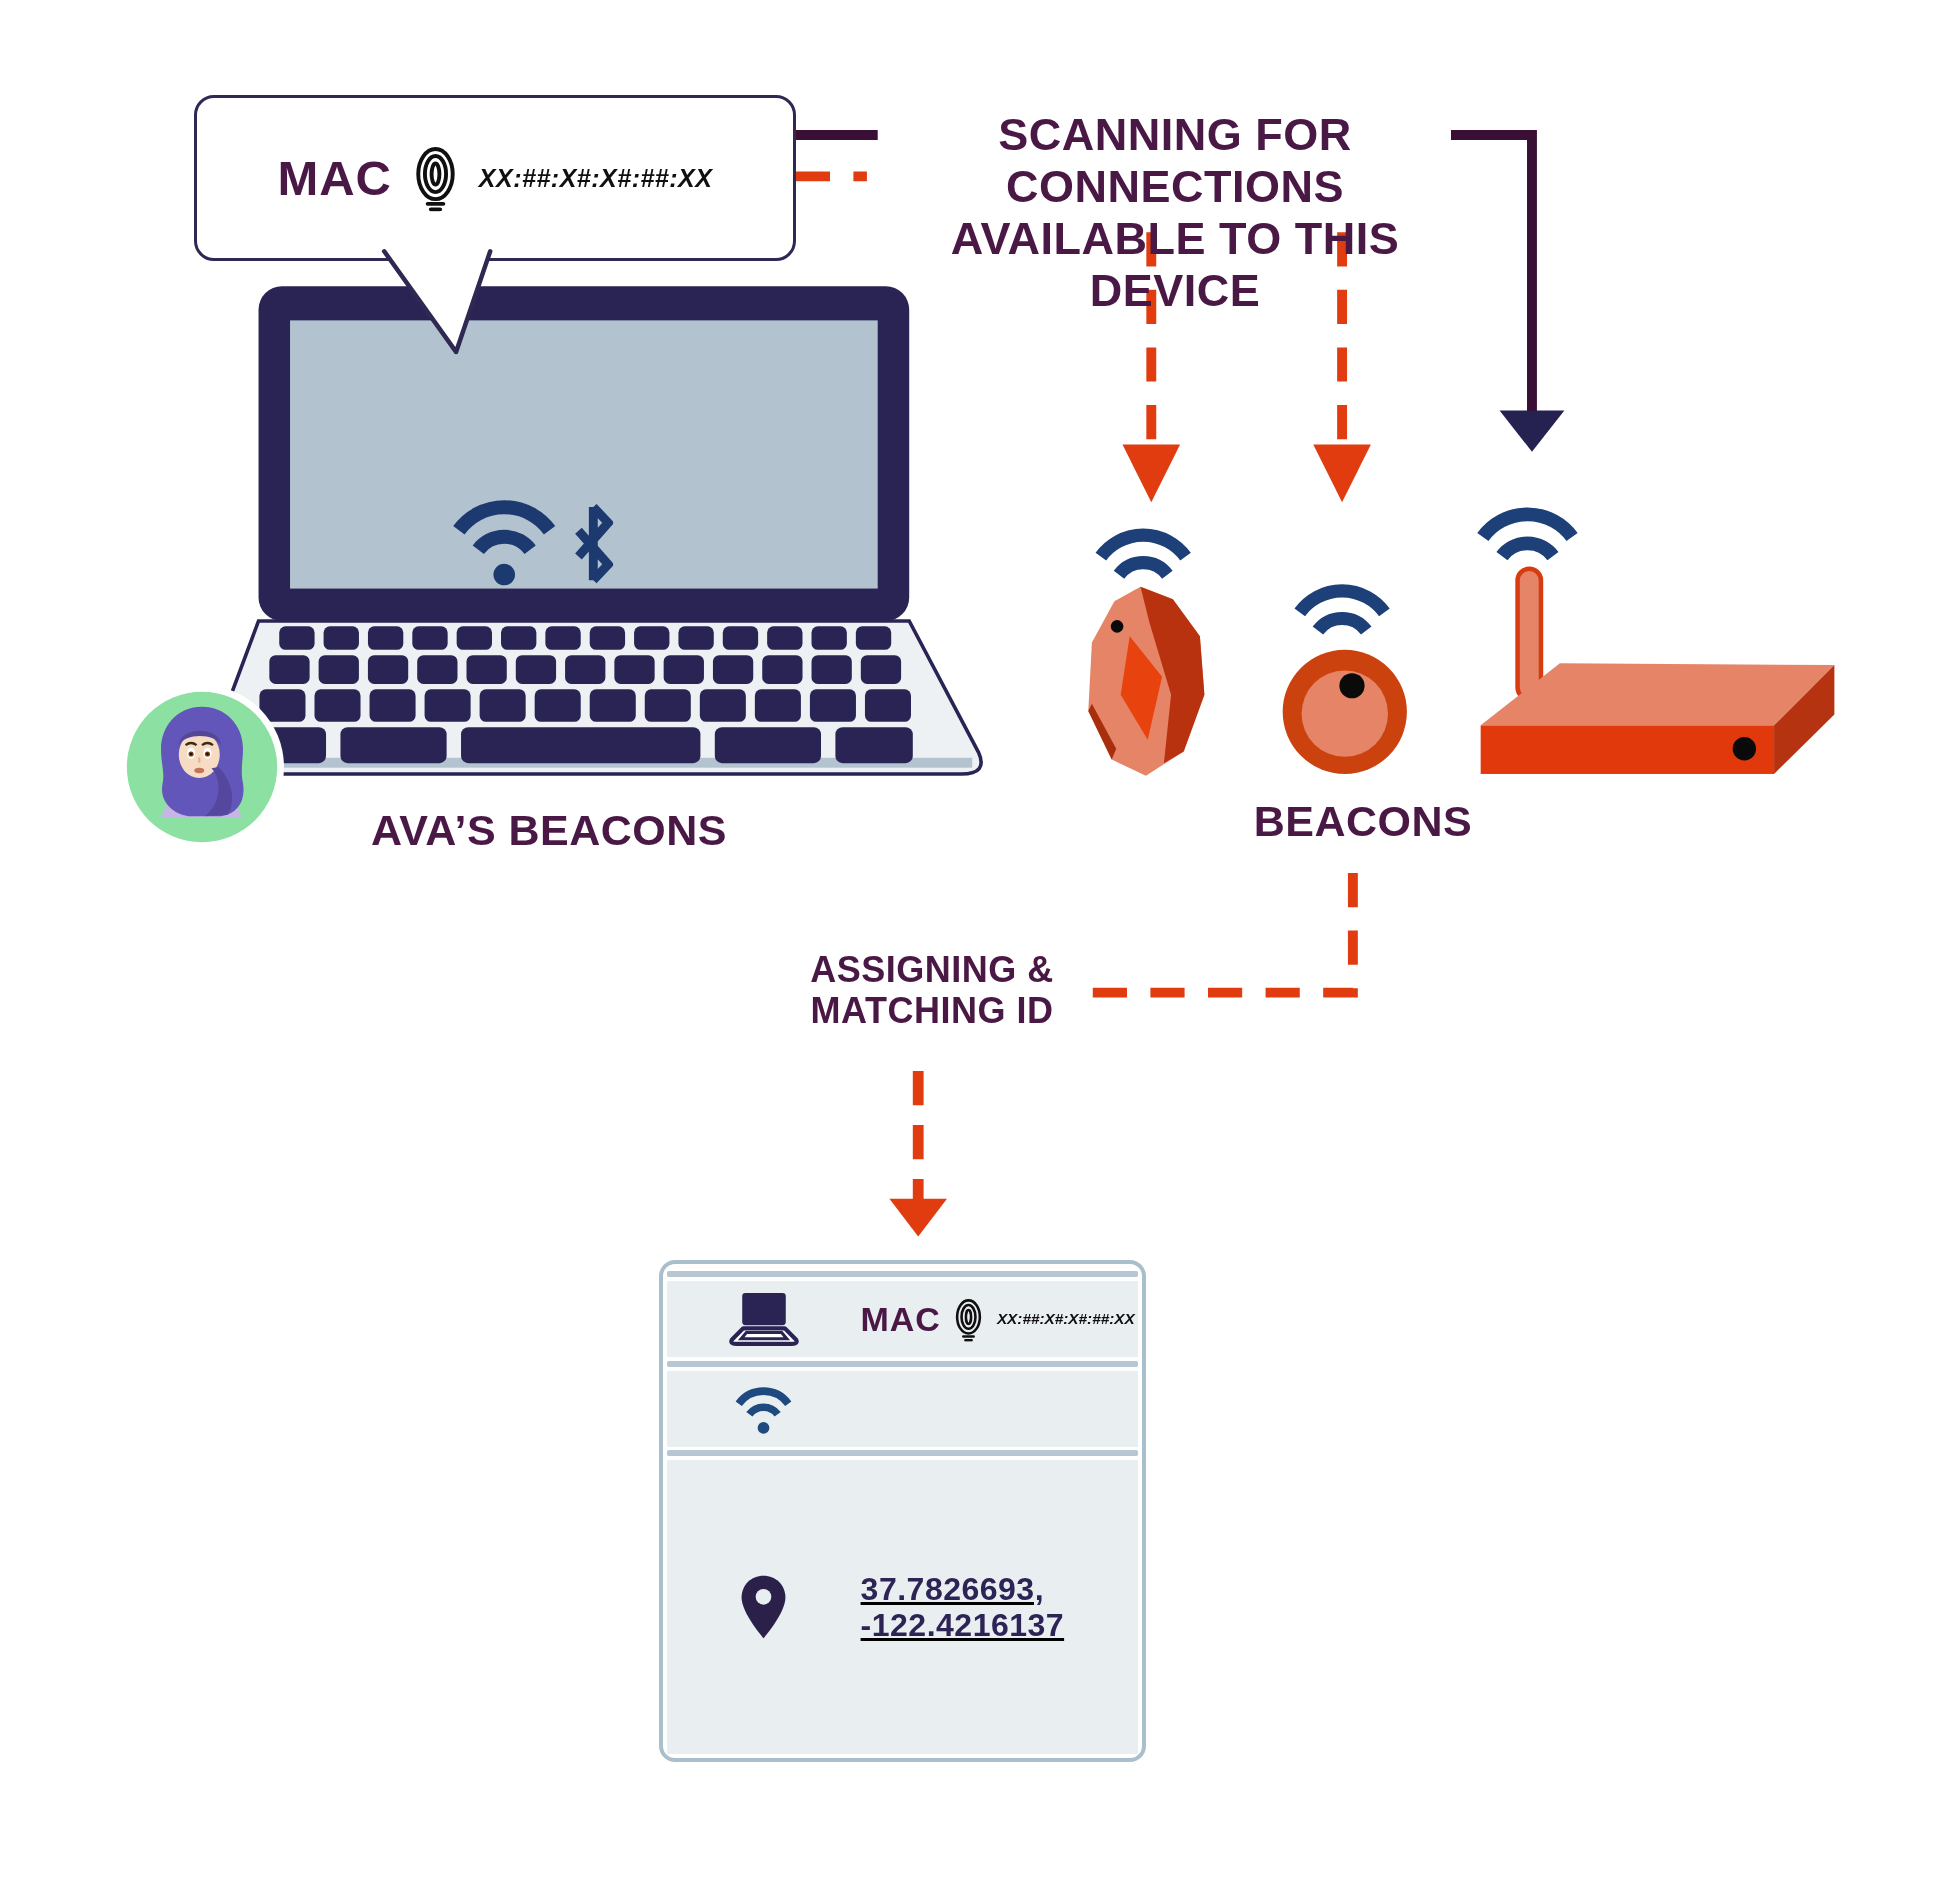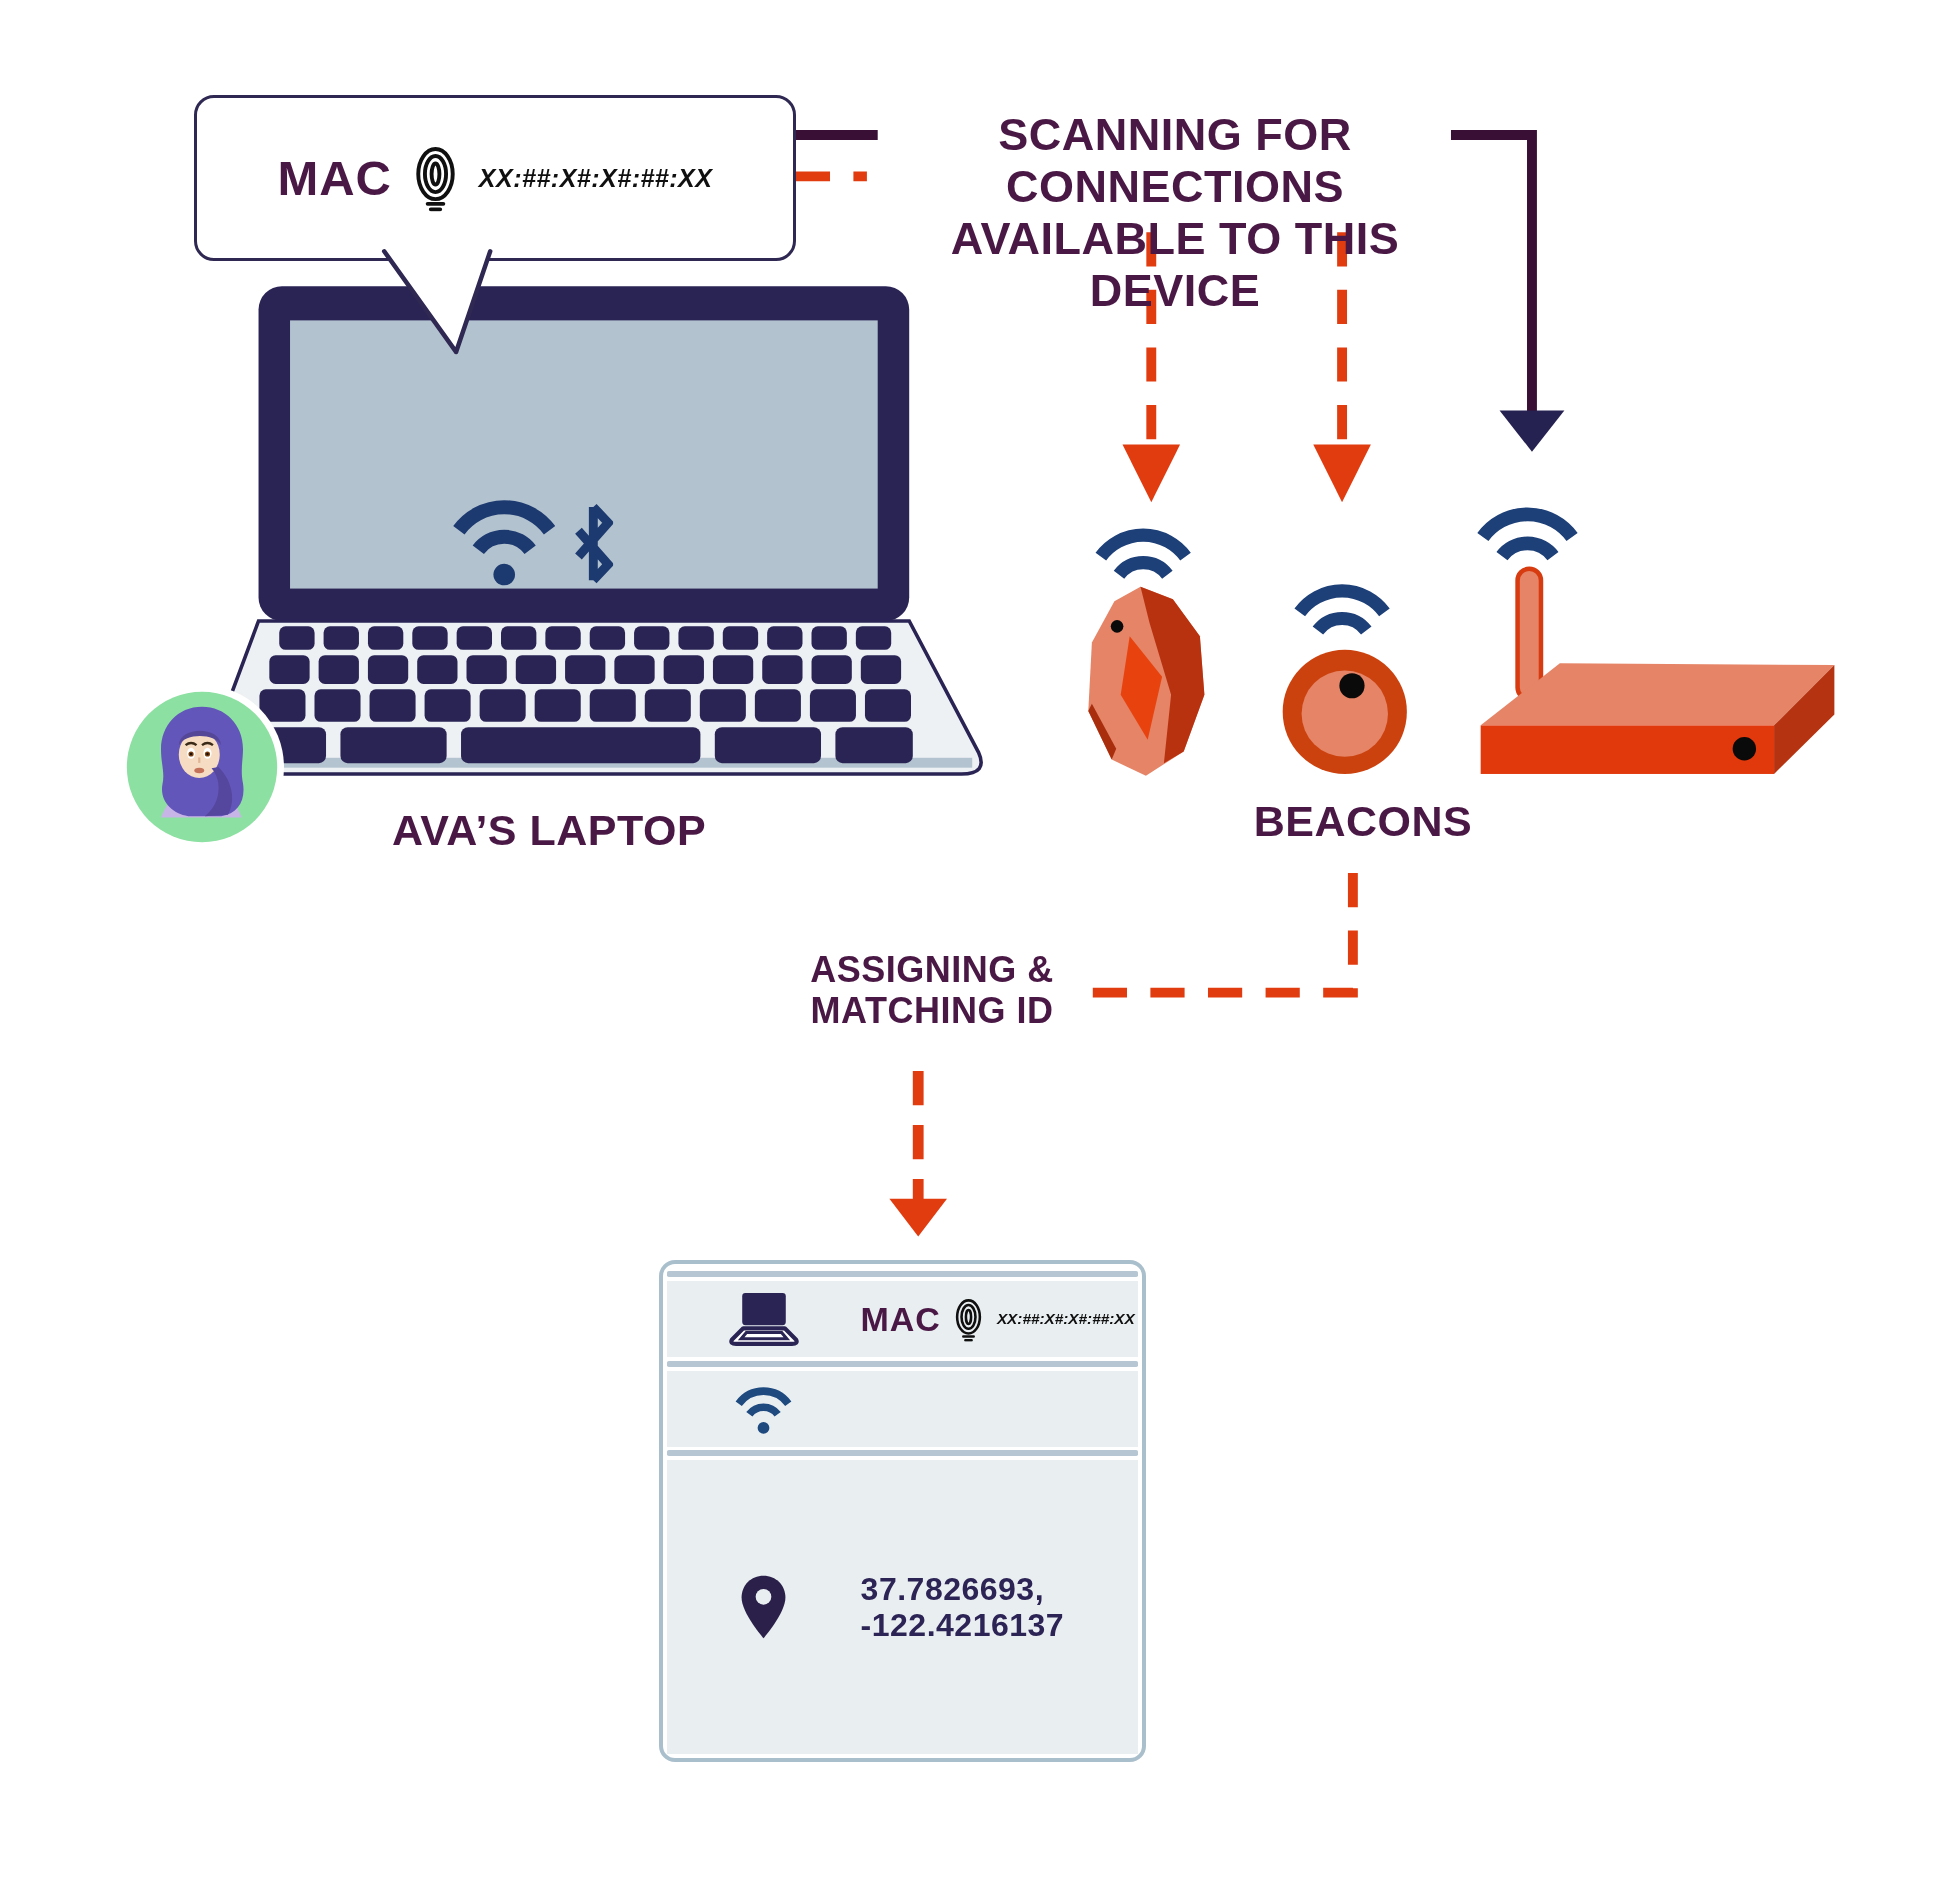--- a/index.html
+++ b/index.html
@@ -35,21 +35,21 @@
   .avatar-laptop{left:120px;top:685px;width:164px;height:164px;}
   .avatar-card{width:155px;height:155px;}
 
   
   .card{left:659px;top:1260px;width:487px;height:502px;box-sizing:border-box;
         background:#fff;border:4.5px solid #aabfcc;border-radius:16px;
         padding:3.6px;display:flex;flex-direction:column;}
   .card .row{background:#e9eef1;display:flex;align-items:center;}
   .card .row1{flex:0 0 211px;}
   .card .row2,.card .row3{flex:0 0 76px;}
-  .card .row4{flex:1;}
+  .card .row4{flex:1;text-decoration:underline;}
   .card .divider{flex:0 0 6.3px;background:#b6c6d2;margin:3.6px 0;border-radius:1.8px;}
   .icon-cell{width:194px;display:flex;justify-content:center;align-items:center;flex:0 0 auto;}
   .row1 .icon-cell{width:207px;}
   .text-cell{flex:1;display:flex;flex-direction:column;justify-content:center;}
   .user-label{font-size:31px;font-weight:800;color:#332a5e;letter-spacing:0.9px;}
   .user-value{font-size:47px;font-weight:400;color:#3a2f63;letter-spacing:3.6px;margin-top:7.2px;}
   .mac-line{display:flex;align-items:center;gap:12.6px;}
   .mac-label{font-size:34px;font-weight:800;color:#4a1845;letter-spacing:0.9px;}
   .mac-value{font-size:15.3px;font-style:italic;font-weight:700;color:#101010;}
   .ip-value{font-size:36px;font-weight:800;color:#2d2456;letter-spacing:0.5px;}
@@ -236,21 +236,21 @@
   <div>SCANNING FOR CONNECTIONS</div>
   <div>AVAILABLE TO THIS DEVICE</div>
 </div>
 
 <div class="abs avatar-laptop">
   <svg width="164" height="164" viewBox="0 0 120 120">
       <use href="#sym-avatar"></use>
     </svg>
 </div>
 
-<div class="abs h-label dev-label laptop-label">AVA’S LAPTOP</div>
+<div class="abs h-label dev-label laptop-label">AVA’S BEACONS</div>
 <div class="abs h-label dev-label beacons-label">BEACONS</div>
 
 <div class="abs h-label assigning">
   <div>ASSIGNING &amp;</div>
   <div>MATCHING ID</div>
 </div>
 
 <div class="abs card">
   <div class="divider"></div>
 

